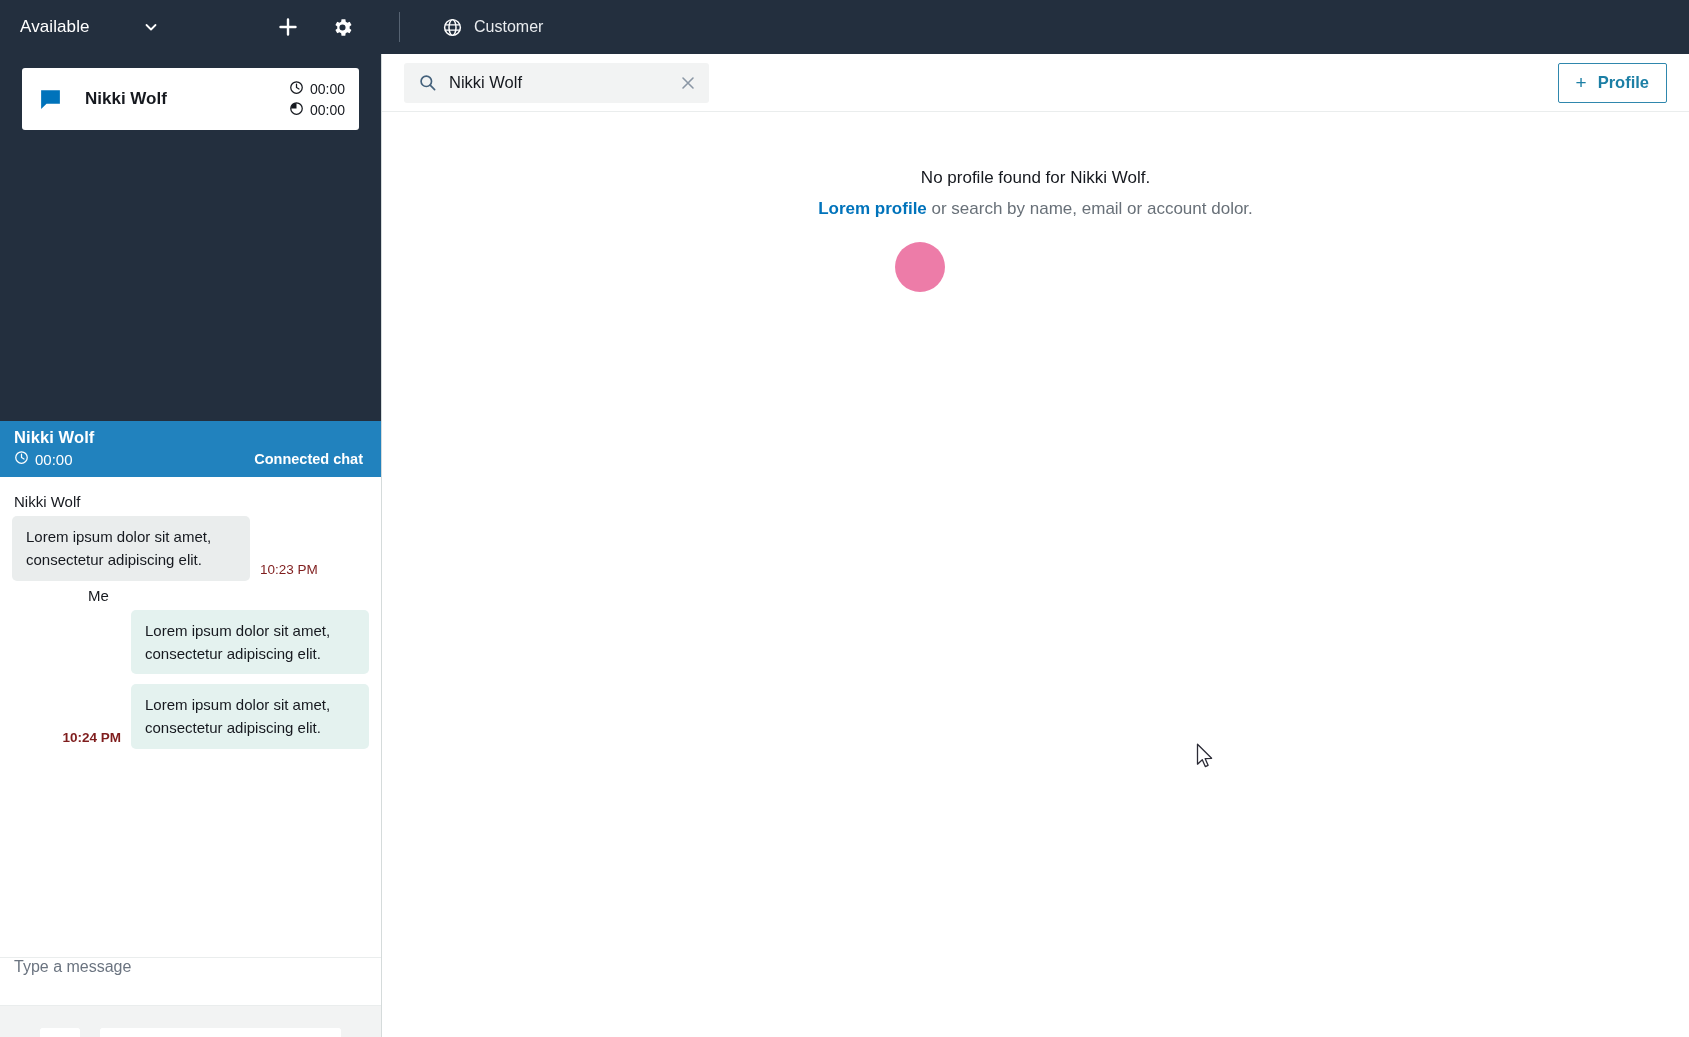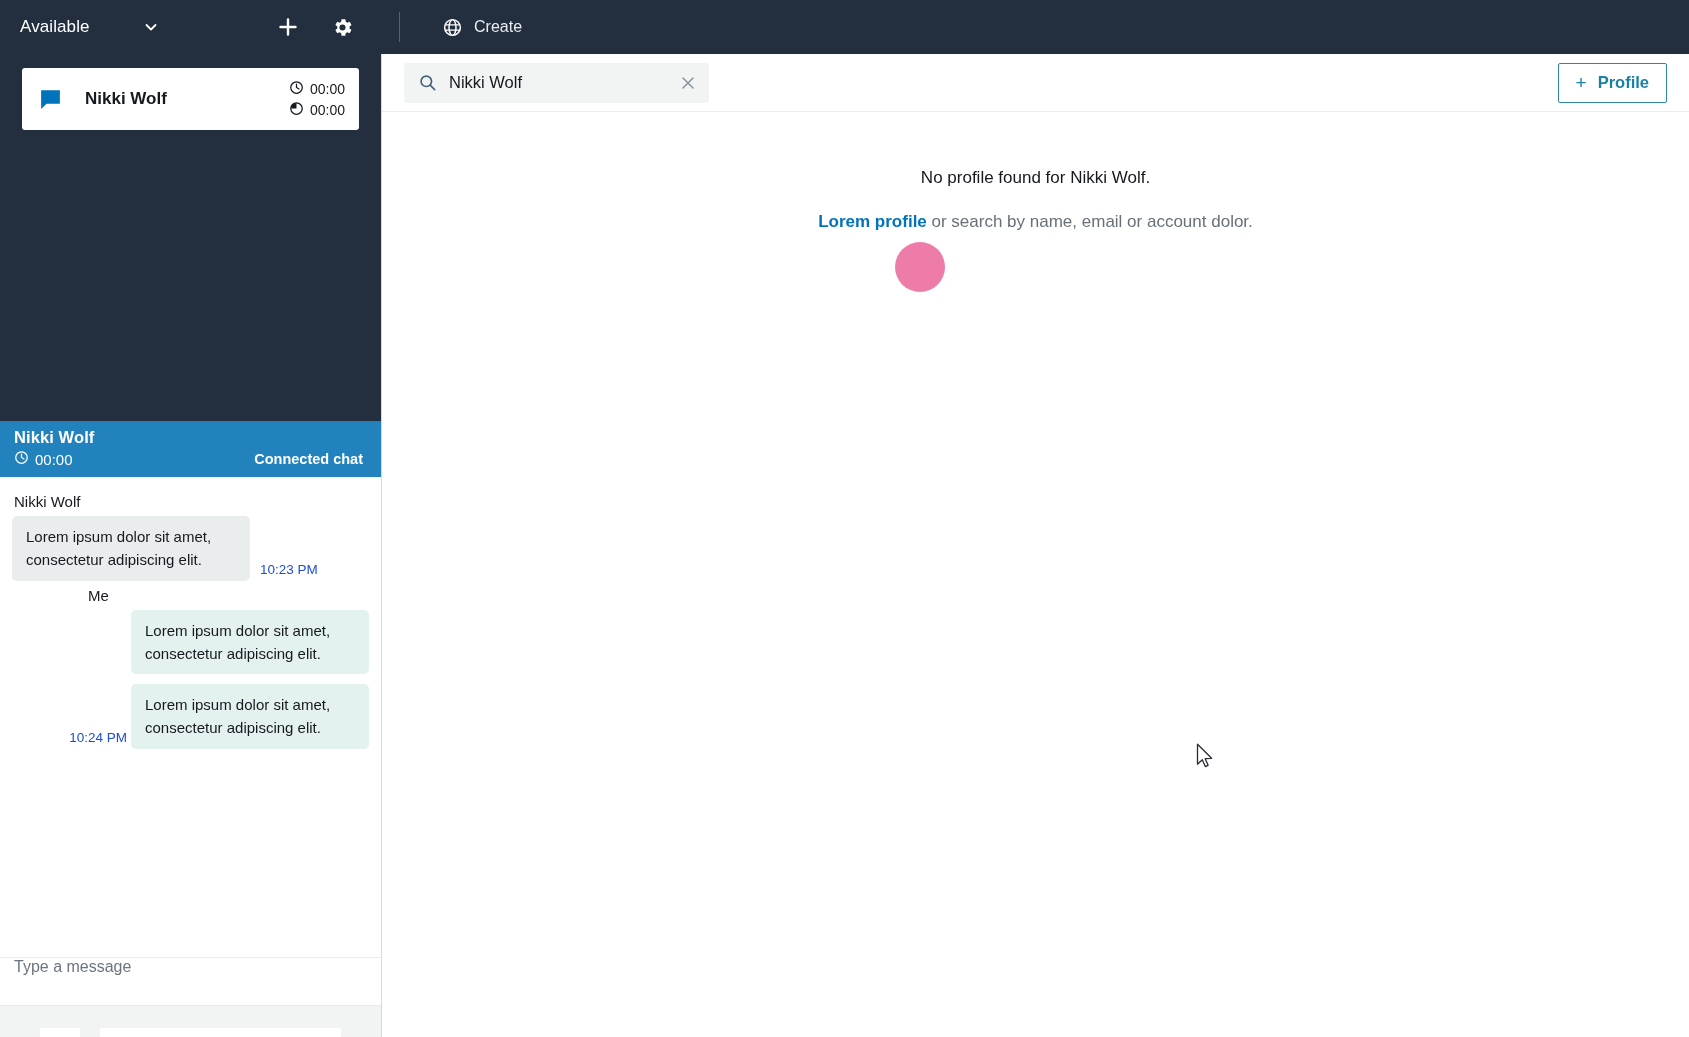--- a/index.html
+++ b/index.html
@@ -191,25 +191,25 @@
     color: #16191f;
     padding: 9px 14px;
     border-radius: 5px;
     max-width: 238px;
   }
   .bubble.incoming { background: #eaeded; }
   .bubble.outgoing { background: #e4f2ef; }
 
   .msg-time {
     font-size: 13.5px;
-    color: #1d4ed8;
+    color: #7f1d1d;
     padding-bottom: 4px;
     white-space: nowrap;
   }
-  .msg-time.left { margin-right: 4px; }
+  .msg-time.left { margin-right: 10px; font-weight: bold; }
   .msg-time.right { margin-left: 10px; }
 
   .outgoing-stack { display: flex; flex-direction: column; gap: 10px; align-items: flex-end; }
 
   
   .composer {
     position: absolute;
     top: 904px; left: 0;
     width: 381px;
     height: 48px;
@@ -360,21 +360,21 @@
   }
   .profile-btn-plus { color: #1c7fa5; font-size: 19px; line-height: 1; }
 
   .empty-state {
     padding-top: 56px;
     text-align: center;
   }
   .empty-line1 {
     font-size: 17px;
     color: #16191f;
-    margin-bottom: 24px;
+    margin-bottom: 11px;
   }
   .empty-line2 {
     font-size: 17px;
     color: #687078;
   }
   .empty-link {
     color: #0073bb;
     font-weight: bold;
     cursor: pointer;
   }
@@ -419,21 +419,21 @@
       </div>
       <div class="topbar-sep"></div>
       <div class="lang-group">
         <span style="display:flex;align-items:center;color:#ffffff;">
           <svg width="21" height="21" viewBox="0 0 24 24" fill="none" stroke="currentColor" stroke-width="1.7">
             <circle cx="12" cy="12" r="9"></circle>
             <ellipse cx="12" cy="12" rx="4" ry="9"></ellipse>
             <path d="M3.3 9h17.4M3.3 15h17.4"></path>
           </svg>
         </span>
-        <span class="lang-label">Create</span>
+        <span class="lang-label">Customer</span>
       </div>
     </div>
   </div>
 
   <div class="ccp">
 
     <div class="contacts-area">
       <div class="contact-card">
         <span class="contact-icon">
           <svg width="25" height="25" viewBox="0 0 24 24" fill="currentColor">

